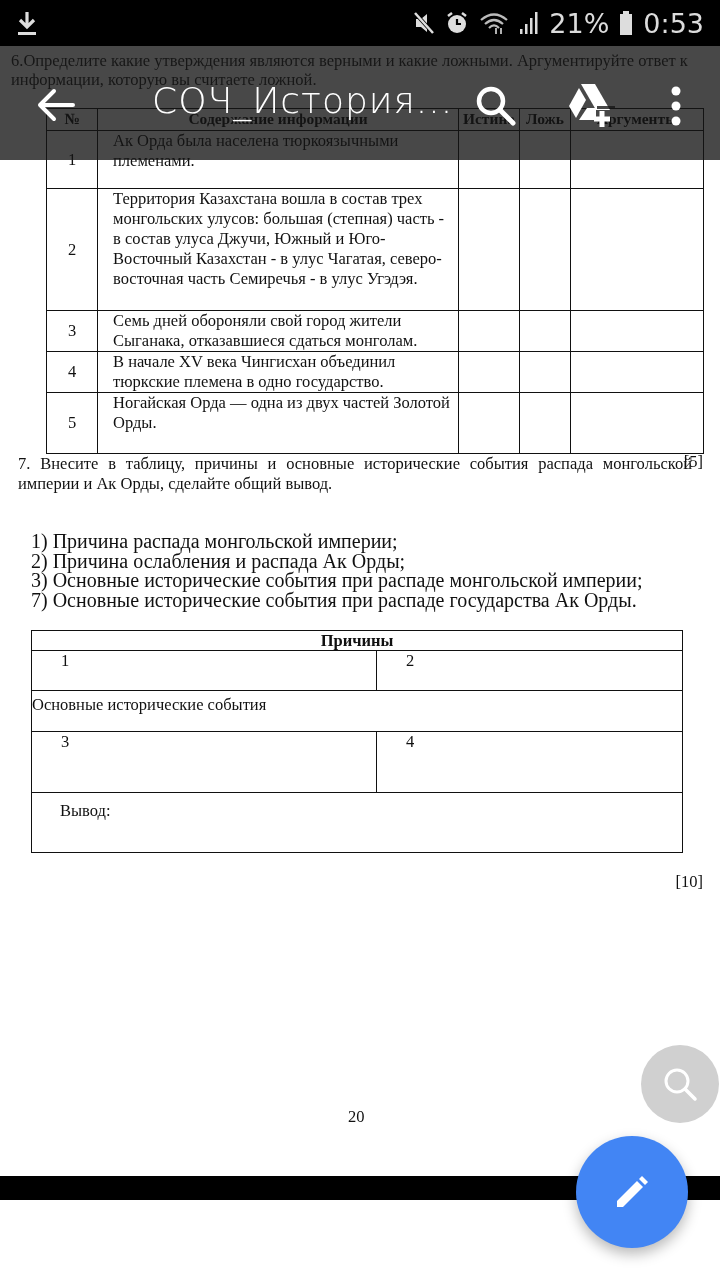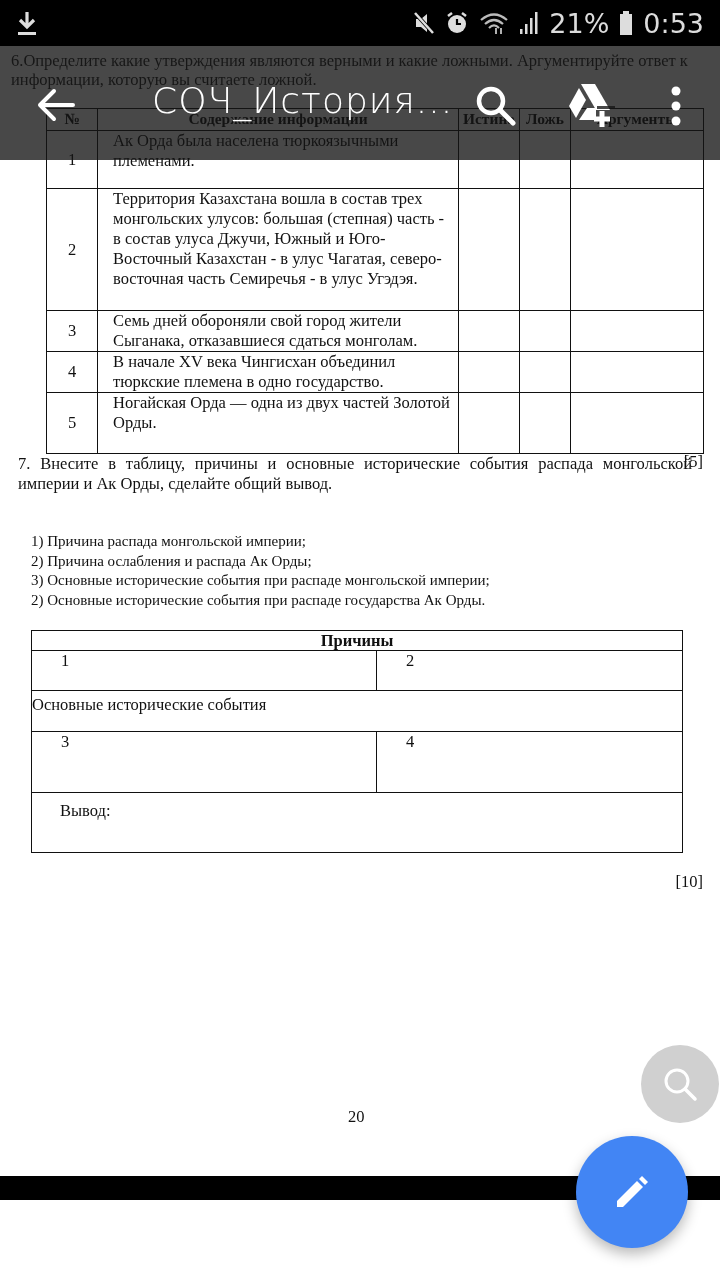--- a/index.html
+++ b/index.html
@@ -16,21 +16,21 @@
   .page { position: absolute; left: 0; top: 46px; width: 720px; height: 1130px; background: #fff; }
   .q6-title { position: absolute; left: 11px; top: 5px; width: 690px; font-size: 16.5px; line-height: 19px; color: #222; }
   table.t6 { position: absolute; left: 46px; top: 62px; border-collapse: collapse; font-size: 16.5px; line-height: 20px; }
   table.t6 td, table.t6 th { border: 1.3px solid #111; vertical-align: top; }
   table.t6 th { font-weight: bold; height: 22px; font-size: 15.5px; text-align: center; }
   .num { text-align: center; vertical-align: middle !important; }
   .ctext { padding-left: 15px; padding-right: 4px; }
 
   .mark5 { position: absolute; right: 17px; top: 406px; font-size: 16.5px; }
   .q7 { position: absolute; left: 18px; top: 408px; width: 674px; font-size: 16.5px; line-height: 20px; text-align: justify; text-align-last: left; }
-  .q7-list { position: absolute; left: 31px; top: 486px; font-size: 15px; line-height: 19.5px; }
+  .q7-list { position: absolute; left: 31px; top: 486px; font-size: 20px; line-height: 19.5px; }
 
   table.t7 { position: absolute; left: 31px; top: 584px; width: 652px; border-collapse: collapse; font-size: 16.5px; line-height: 20px; }
   table.t7 td { border: 1.3px solid #111; vertical-align: top; }
   .t7 .hdr { text-align: center; font-weight: bold; height: 20px; line-height: 19px; }
   .t7 .cell { height: 40px; padding-left: 29px; }
   .t7 .sub { text-align: left; height: 41px; padding-top: 4px; }
   .t7 .cell34 { height: 61px; padding-left: 29px; }
   .t7 .concl { height: 60px; padding-left: 28px; padding-top: 8px; }
 
   .mark10 { position: absolute; right: 17px; top: 826px; font-size: 16.5px; }
@@ -105,21 +105,21 @@
     </table>
 
   <div class="mark5">[5]</div>
 
   <div class="q7">7. Внесите в таблицу, причины и основные исторические события распада монгольской империи и Ак Орды, сделайте общий вывод.</div>
 
   <div class="q7-list">
     <div>1) Причина распада монгольской империи;</div>
     <div>2) Причина ослабления и распада Ак Орды;</div>
     <div>3) Основные исторические события при распаде монгольской империи;</div>
-    <div>2)  Основные исторические события при распаде государства Ак Орды.</div>
+    <div>7)  Основные исторические события при распаде государства Ак Орды.</div>
   </div>
 
   <table class="t7">
     <tbody>
         <tr>
       <td colspan="2" class="hdr">Причины</td>
     </tr>
     <tr>
       <td class="cell" style="width:345px">1</td>
       <td class="cell">2</td>

